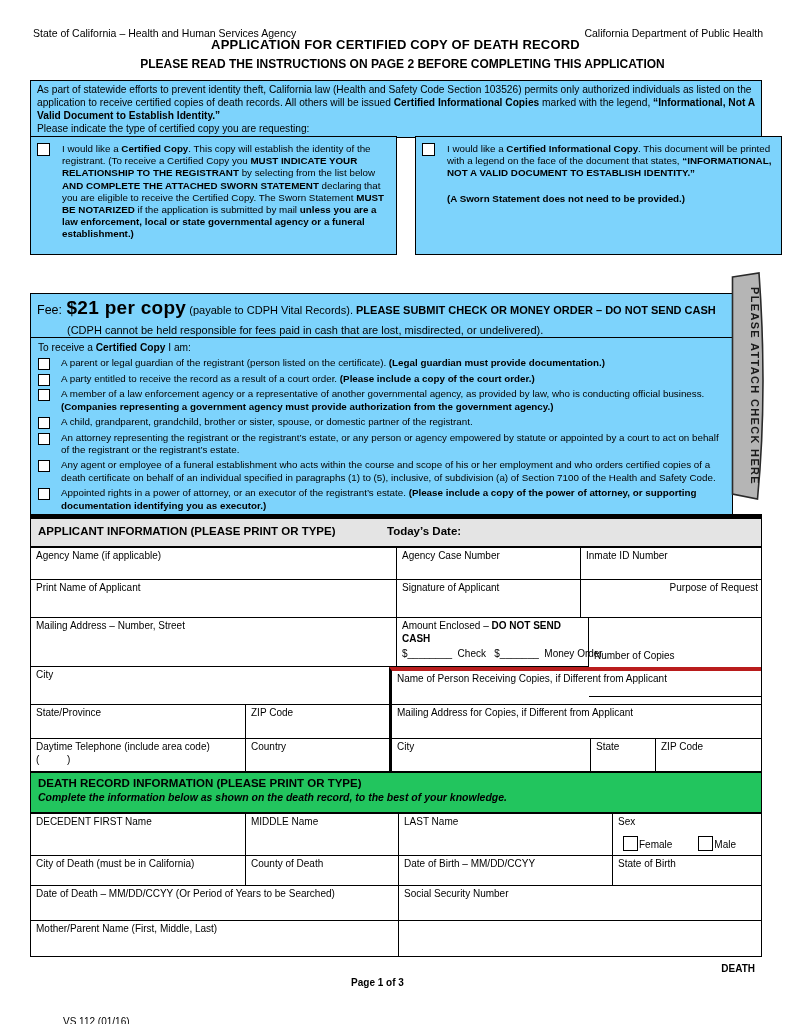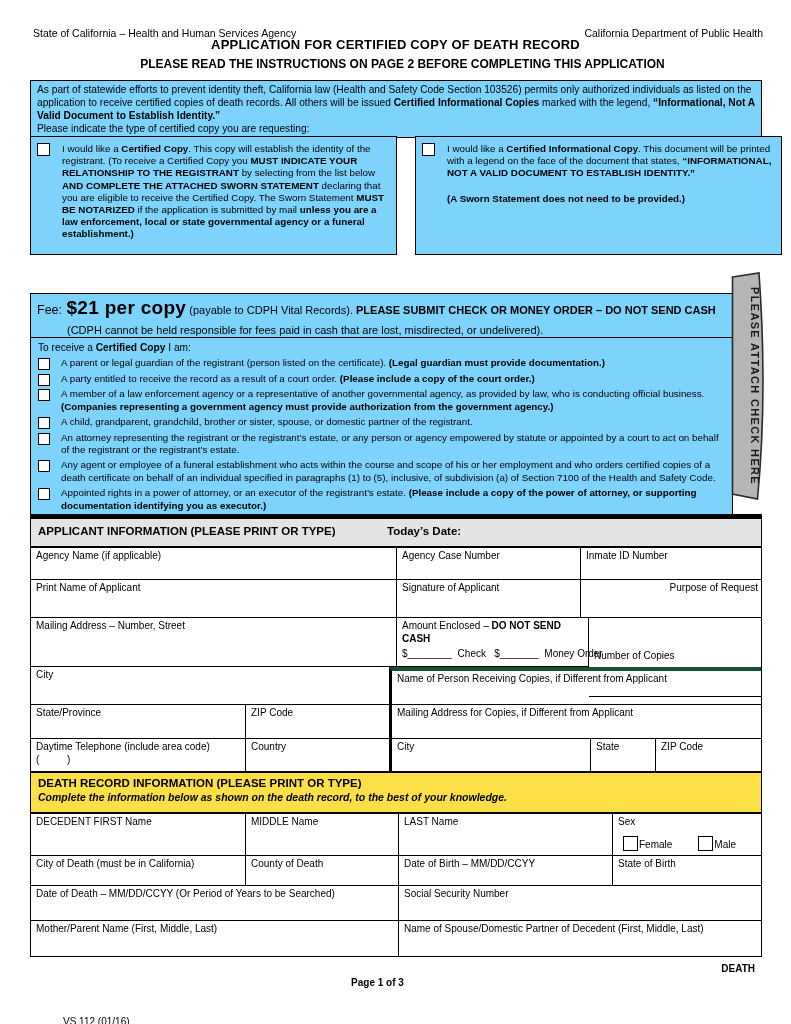--- a/index.html
+++ b/index.html
@@ -30,23 +30,23 @@
   .eligbox { left:30px; top:336.5px; width:703px; height:178px; padding:3px 7px; overflow:hidden; }
   .elig-head { font-size:10.2px; line-height:14px; margin-bottom:1px; }
   .elig-item { display:flex; gap:11px; font-size:9.8px; line-height:12.6px; margin-top:2.6px; }
   .sechdr { left:30px; top:514px; width:732px; height:33px; border:1.6px solid #000; border-top:5px solid #000;
             background:#e4e4e4; font-size:11.5px; font-weight:bold; padding:6px 7px; }
   .tablewrap { position:absolute; border:1.6px solid #000; overflow:hidden; background:#fff; }
   .cell { position:absolute; border-right:1.6px solid #000; border-bottom:1.6px solid #000; padding:2px 5px; font-size:10px; line-height:12.5px; }
   .cell.noR { border-right:none; }
   .cell.noB { border-bottom:none; }
   .cell.thickL { border-left:3.5px solid #000; }
-  .cell.thickT { border-top:4px solid #14532d; }
+  .cell.thickT { border-top:4px solid #b91c1c; }
   .pre { white-space:pre; }
-  .dhdr { left:30px; top:772px; width:732px; height:41px; border:1.6px solid #000; background:#fde047; padding:4px 7px; }
+  .dhdr { left:30px; top:772px; width:732px; height:41px; border:1.6px solid #000; background:#22c55e; padding:4px 7px; }
   .dhdr .l1 { font-size:11.5px; font-weight:bold; }
   .dhdr .l2 { font-size:10.5px; font-weight:bold; font-style:italic; margin-top:2px; }
   .sexrow { position:absolute; left:10px; right:2px; bottom:4px; display:flex; align-items:flex-end; }
   .cb2 { display:inline-block; width:15px; height:15px; border:1.6px solid #000; background:#fff; }
   .sexlbl { font-size:10px; margin-left:1px; }
   .footer-center { left:0px; top:963px; width:755px; text-align:right; font-size:10px; font-weight:bold; }
   .footer-center2 { left:0px; top:977px; width:755px; text-align:center; font-size:10px; font-weight:bold; }
   .footer-left { left:63px; top:977px; font-size:10px;margin-top:39px; }
   .amountcell { display:flex; flex-direction:column; justify-content:space-between; padding-bottom:6px; }
 </style>
@@ -177,20 +177,19 @@
 
     <div class="cell" style="left:0; top:42px; width:215px; height:30px;"><span>City of Death (must be in California)</span></div>
     <div class="cell" style="left:215px; top:42px; width:153px; height:30px;"><span>County of Death</span></div>
     <div class="cell" style="left:368px; top:42px; width:214px; height:30px;"><span>Date of Birth – MM/DD/CCYY</span></div>
     <div class="cell noR" style="left:582px; top:42px; width:150px; height:30px;"><span>State of Birth</span></div>
 
     <div class="cell" style="left:0; top:72px; width:368px; height:35px;"><span>Date of Death – MM/DD/CCYY (Or Period of Years to be Searched)</span></div>
     <div class="cell noR" style="left:368px; top:72px; width:364px; height:35px;"><span>Social Security Number</span></div>
 
     <div class="cell noB" style="left:0; top:107px; width:368px; height:37px;"><span>Mother/Parent Name (First, Middle, Last)</span></div>
-    <div class="cell noB noR" style="left:368px; top:107px; width:364px; height:37px;"><span>Name of Spouse/Domestic Partner of Decedent (First, Middle, Last)</span></div>
   </div>
 
   <div class="abs footer-center">DEATH</div>
   <div class="abs footer-left">VS 112 (01/16)</div>
   <div class="abs footer-center2">Page 1 of 3</div>
 
 </div>
 
 </body></html>

